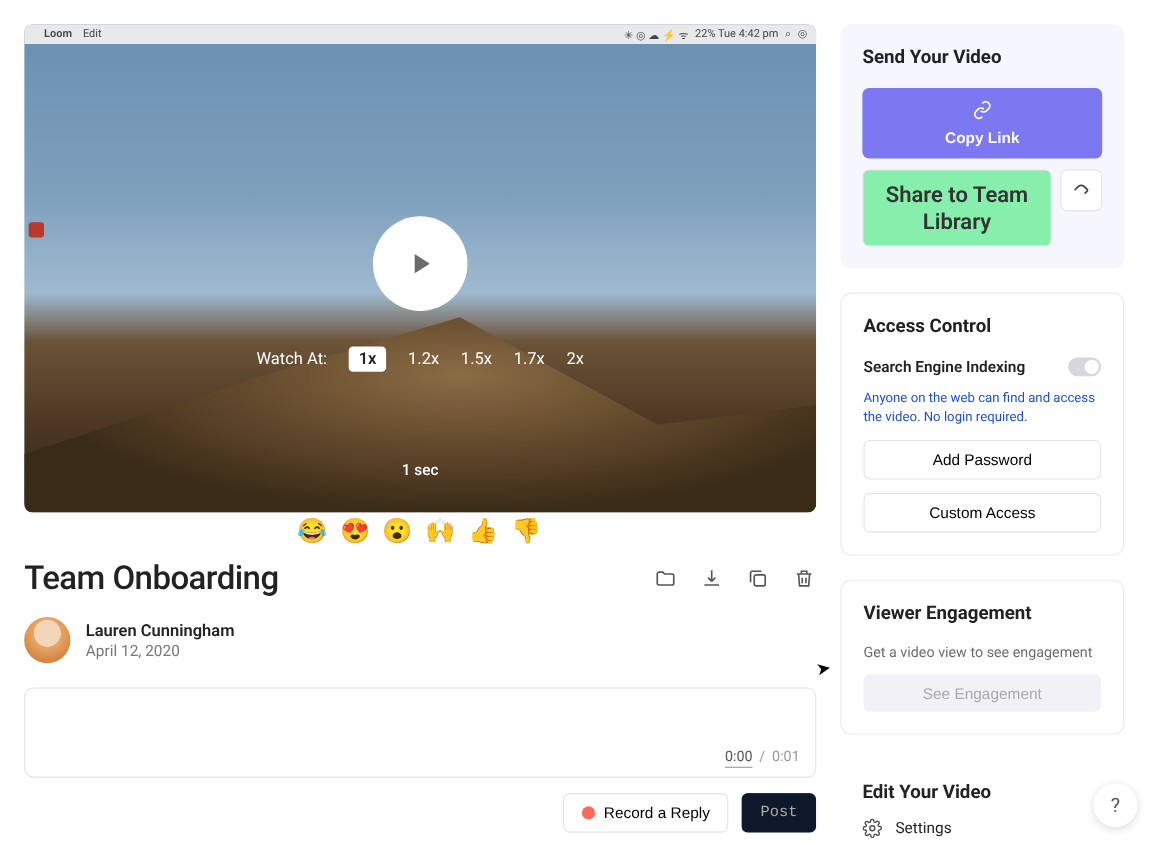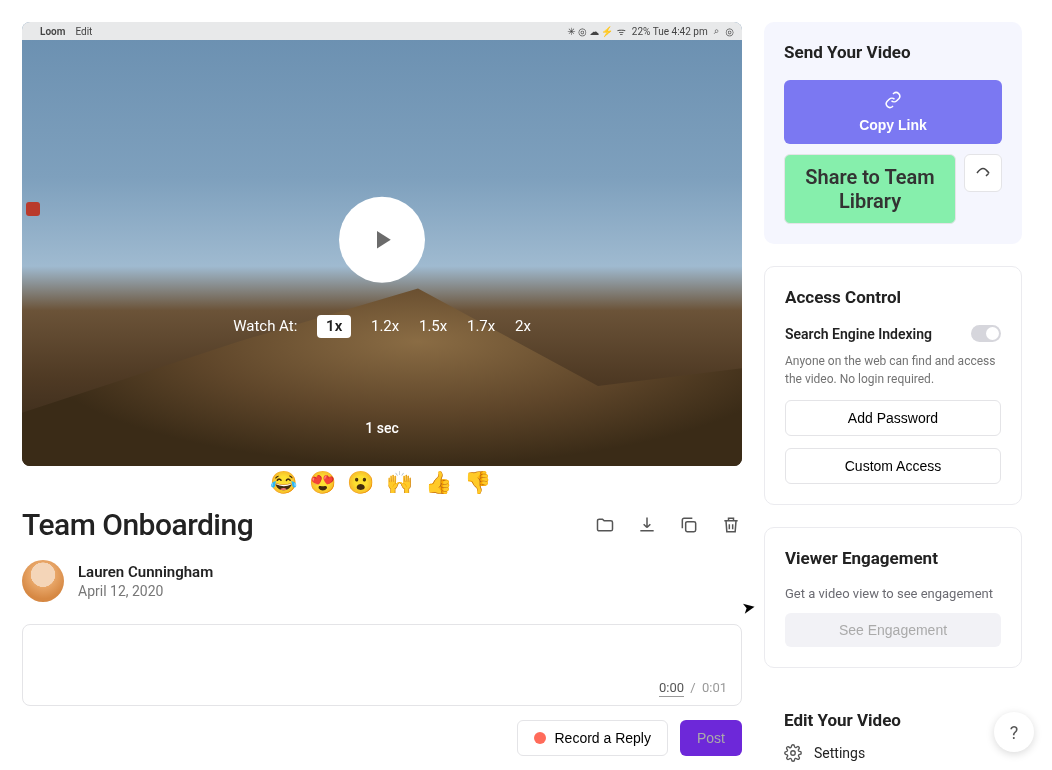--- a/index.html
+++ b/index.html
@@ -159,21 +159,21 @@
     font-size: 14px;
     font-weight: 500;
     padding: 9px 16px;
     cursor: pointer;
     border: 1px solid #e4e4e7;
     background: #fff;
     display: inline-flex;
     align-items: center;
     gap: 8px;
   }
-  .btn.disabled { background: #6d28d9; color: #aaa; border-color: transparent; cursor: default; }
+  .btn.disabled { background: #0f172a; color: #aaa; border-color: transparent; cursor: default; font-family: Liberation Mono, monospace; }
   .rec-dot { width: 12px; height: 12px; background: #ff6b5a; border-radius: 50%; }
 
   
   .card {
     border: 1px solid #ebebef;
     border-radius: 10px;
     padding: 20px;
     background: #fff;
   }
   .card.soft { background: #f5f6fe; border: none; }
@@ -231,21 +231,21 @@
     cursor: pointer;
   }
   .toggle::after {
     content:"";
     position:absolute;
     right: 2px; top: 2px;
     width: 13px; height: 13px;
     background: #fff;
     border-radius: 50%;
   }
-  .helper-text { font-size: 12px; color: #737373; margin-top: 10px; line-height: 1.5; }
+  .helper-text { font-size: 12px; color: #1d4ed8; margin-top: 10px; line-height: 1.5; }
   .outline-btn {
     width: 100%;
     border: 1px solid #e4e4e7;
     background: #fff;
     border-radius: 6px;
     padding: 9px 0;
     font-size: 14px;
     font-weight: 500;
     margin-top: 12px;
     cursor: pointer;

